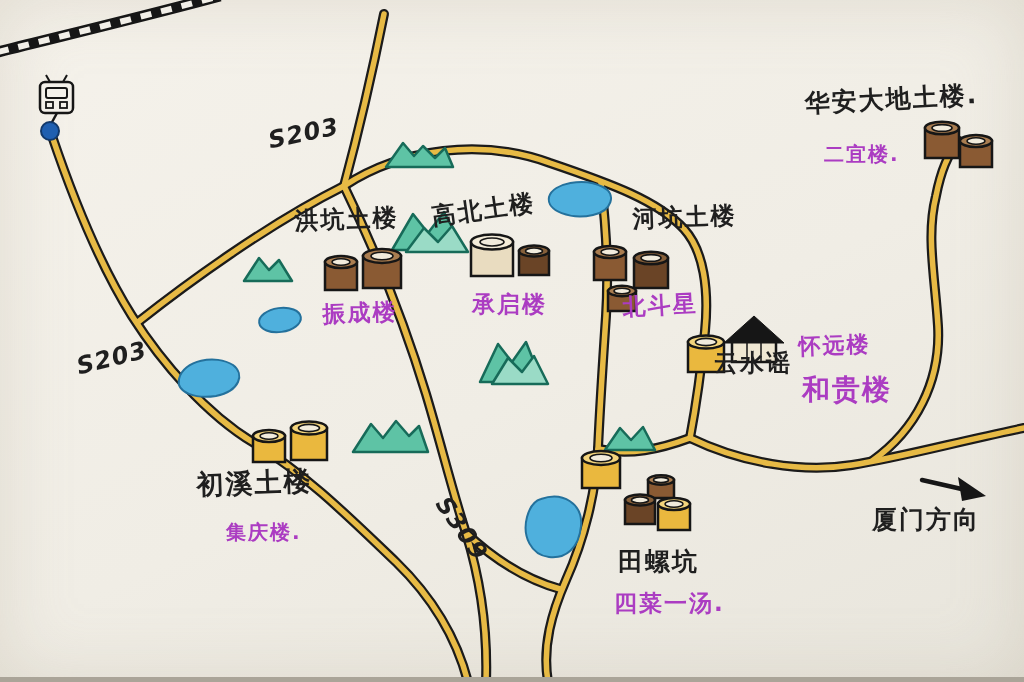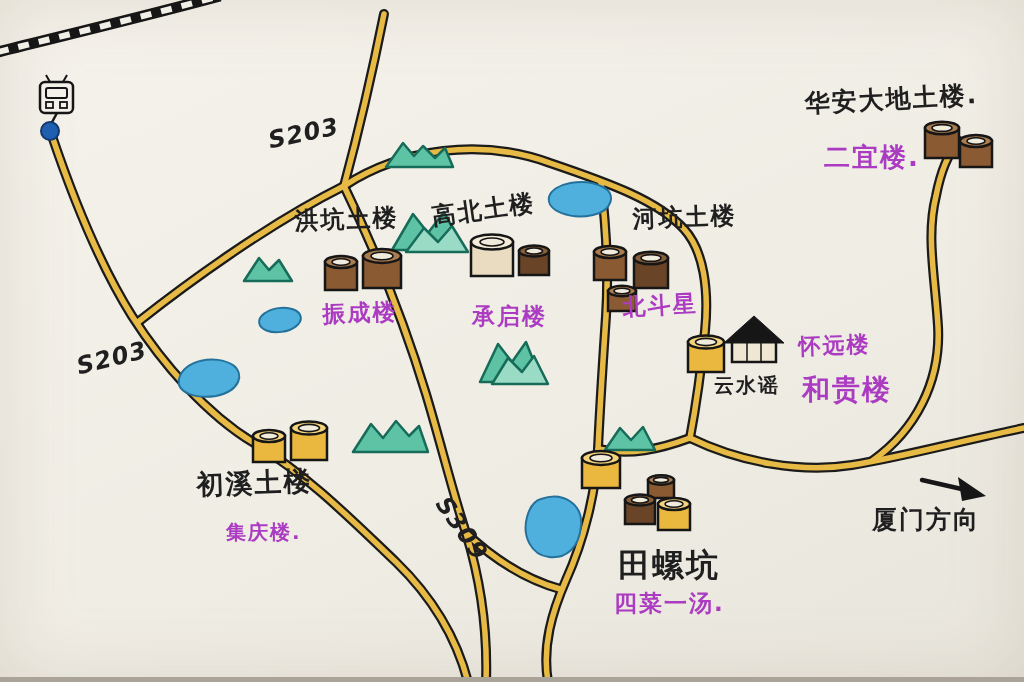--- a/index.html
+++ b/index.html
@@ -183,34 +183,34 @@
   </svg>
 
   <div class="lbl roadname" style="left:266px;top:128px;font-size:24px;transform:rotate(-12deg)">S203</div>
   <div class="lbl roadname" style="left:74px;top:354px;font-size:24px;transform:rotate(-14deg)">S203</div>
   <div class="lbl roadname" style="left:452px;top:492px;font-size:24px;transform:rotate(55deg)">S309</div>
 
   <div class="lbl black" style="left:294px;top:208px;font-size:24px;transform:rotate(-2deg)">洪坑土楼</div>
   <div class="lbl purple" style="left:322px;top:302px;font-size:23px;transform:rotate(-2deg)">振成楼</div>
 
   <div class="lbl black" style="left:430px;top:204px;font-size:24px;transform:rotate(-8deg)">高北土楼</div>
-  <div class="lbl purple" style="left:472px;top:304px;font-size:23px">承启楼</div>
+  <div class="lbl purple" style="left:472px;top:292px;font-size:23px">承启楼</div>
 
   <div class="lbl black" style="left:632px;top:206px;font-size:24px;transform:rotate(-2deg)">河坑土楼</div>
   <div class="lbl purple" style="left:622px;top:295px;font-size:23px;transform:rotate(-3deg)">北斗星</div>
 
   <div class="lbl black" style="left:804px;top:90px;font-size:25px;transform:rotate(-3deg)">华安大地土楼.</div>
-  <div class="lbl purple" style="left:824px;top:143px;font-size:26px">二宜楼.</div>
-
-  <div class="lbl black" style="left:714px;top:374px;font-size:20px">云水谣</div>
+  <div class="lbl purple" style="left:824px;top:143px;font-size:20px">二宜楼.</div>
+
+  <div class="lbl black" style="left:714px;top:350px;font-size:24px">云水谣</div>
   <div class="lbl purple" style="left:798px;top:335px;font-size:22px;transform:rotate(-2deg)">怀远楼</div>
   <div class="lbl purple" style="left:802px;top:375px;font-size:28px">和贵楼</div>
 
   <div class="lbl black" style="left:196px;top:470px;font-size:27px;transform:rotate(-2deg)">初溪土楼</div>
   <div class="lbl purple" style="left:226px;top:521px;font-size:20px">集庆楼.</div>
 
-  <div class="lbl black" style="left:618px;top:548px;font-size:32px">田螺坑</div>
+  <div class="lbl black" style="left:618px;top:548px;font-size:25px">田螺坑</div>
   <div class="lbl purple" style="left:614px;top:591px;font-size:23px">四菜一汤.</div>
 
   <div class="lbl black" style="left:872px;top:506px;font-size:25px">厦门方向</div>
 
   <div class="edge"></div>
 </div>
 
 </body></html>

